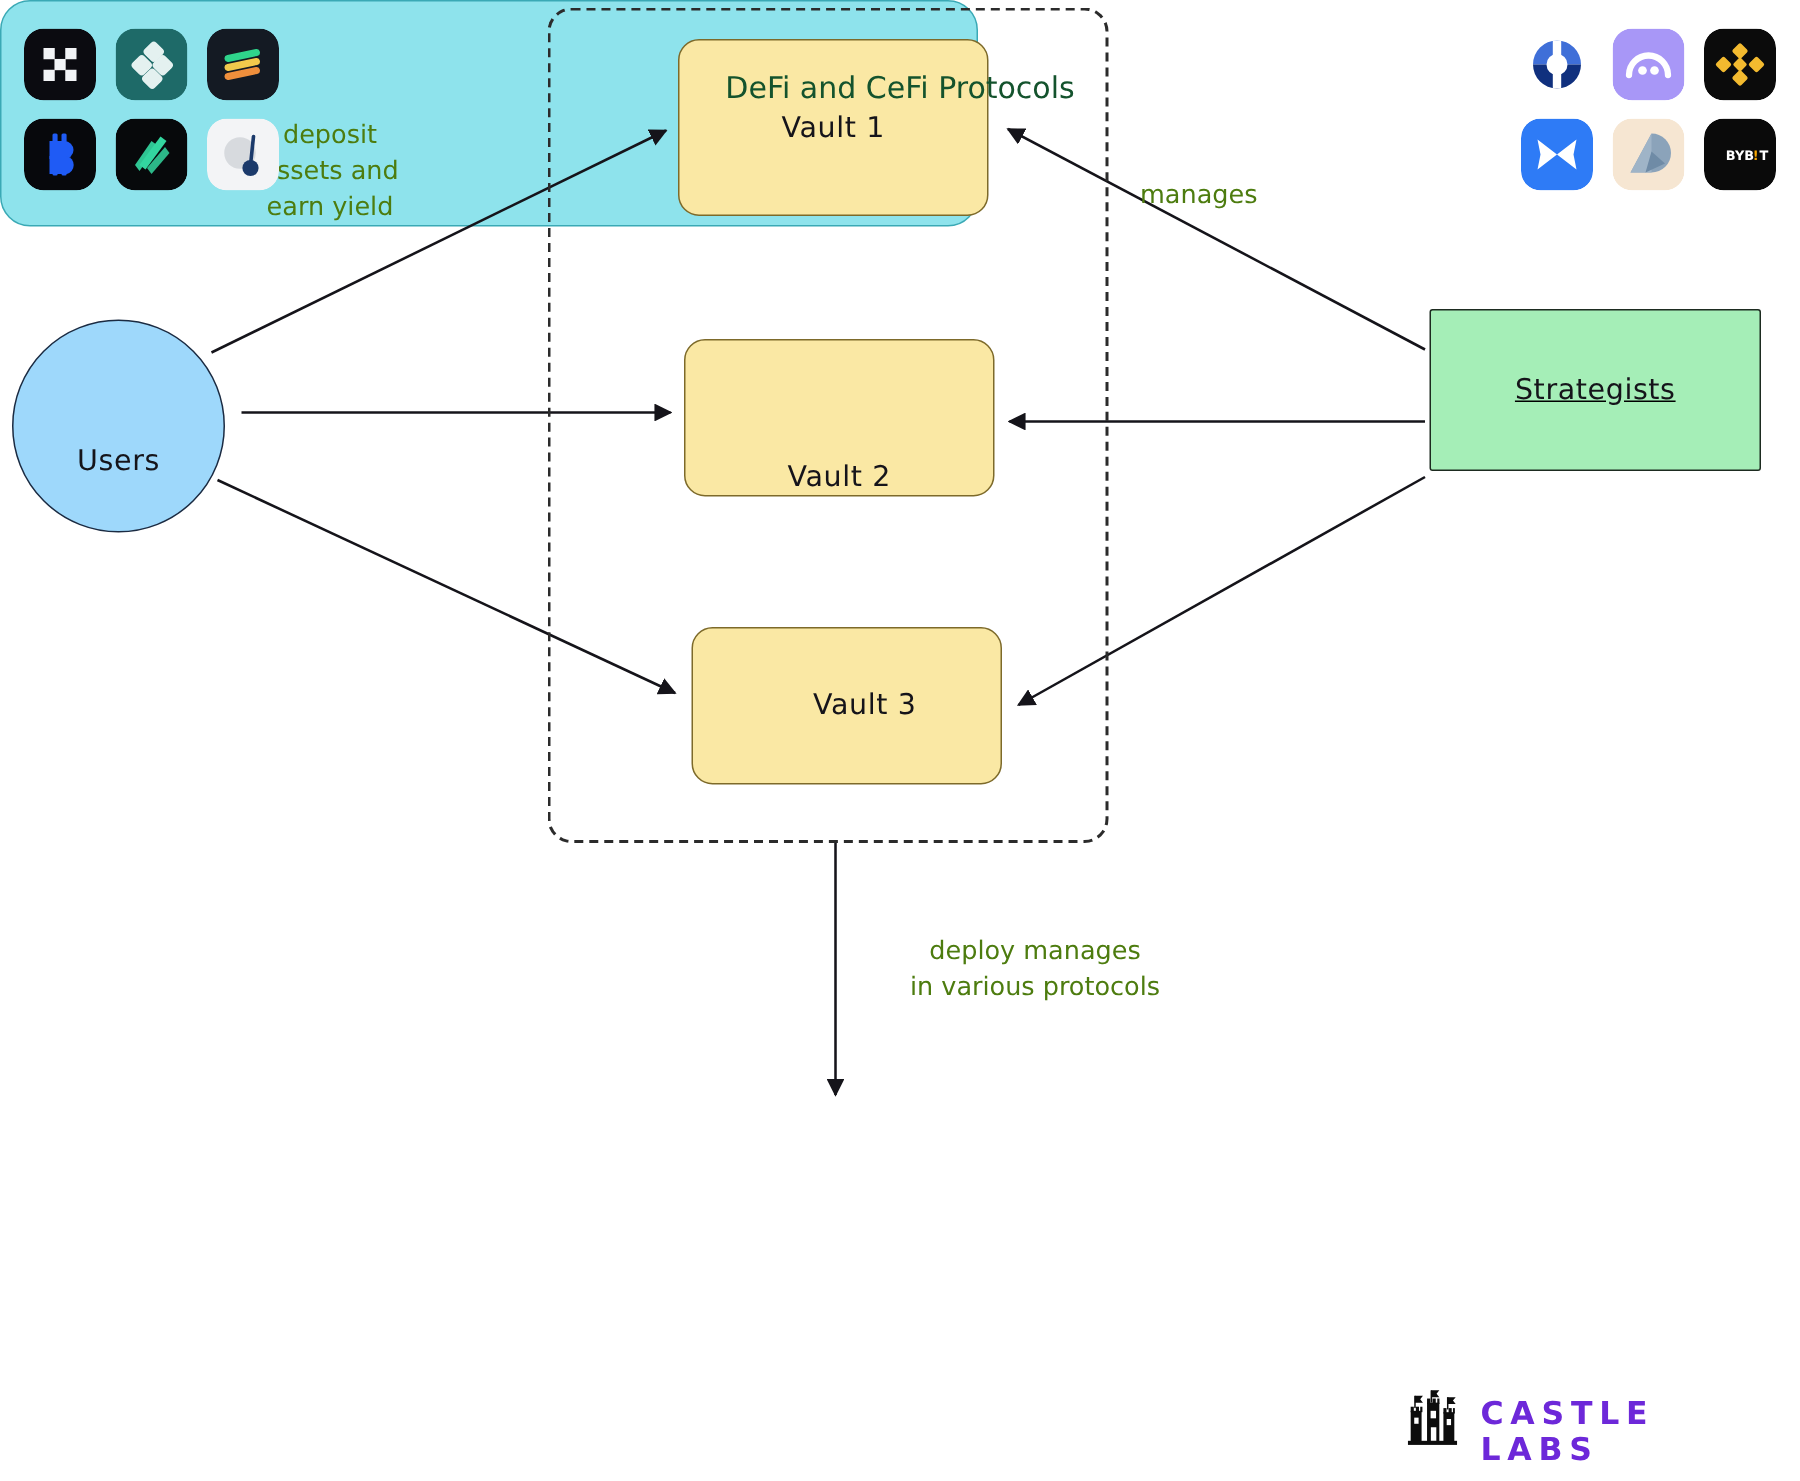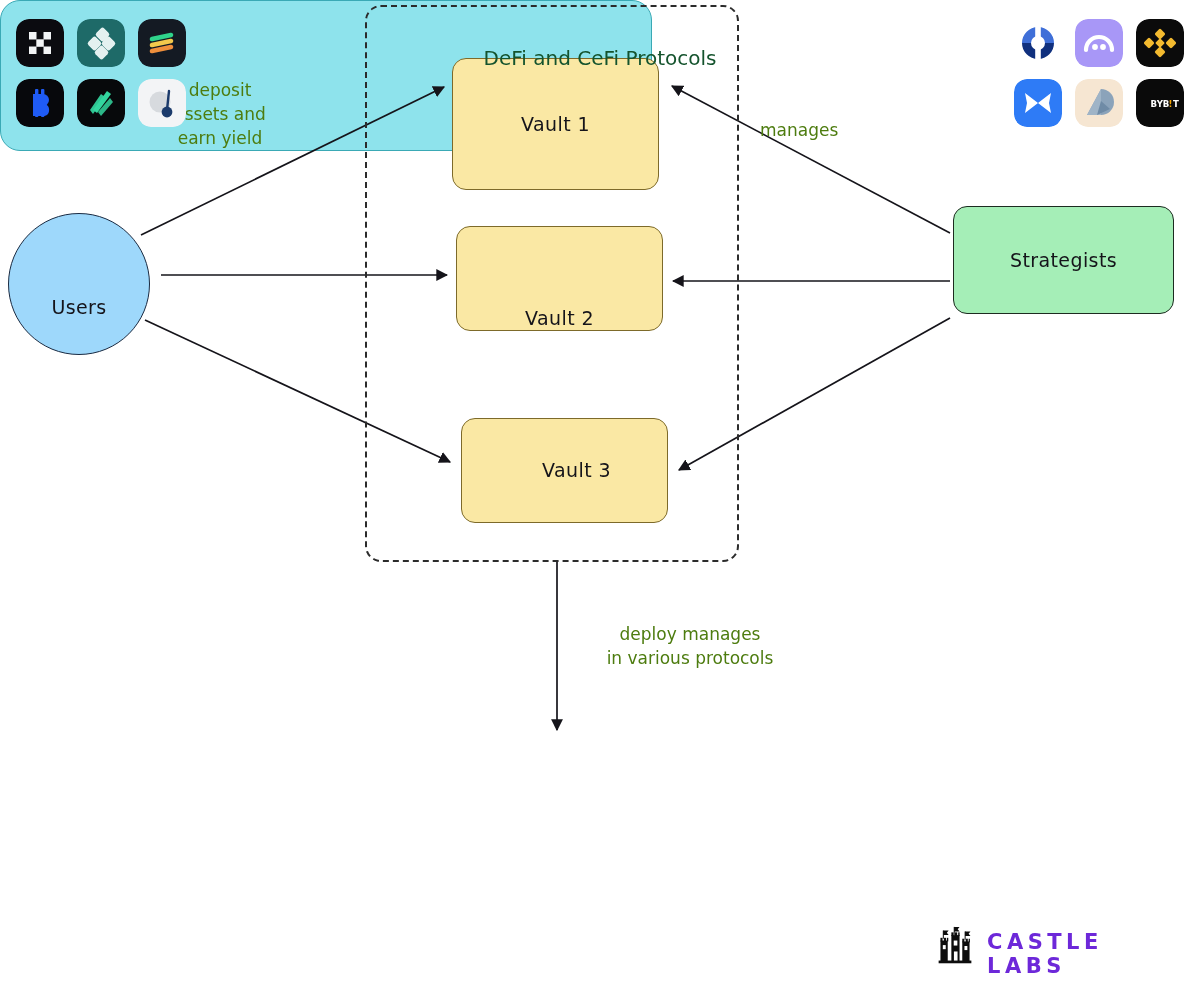--- a/index.html
+++ b/index.html
@@ -59,31 +59,32 @@
     background: transparent;
   }
 
   
   .vault {
     background: #fae8a4;
     border: 1.6px solid #7d6a2a;
     border-radius: 14px;
   }
   .vault .node-label { font-size: 19px; }
-  #vault-1 { left: 452px; top: 58px;  width: 207px; height: 132px; }
+  #vault-1 { left: 452px; top: 26px;  width: 207px; height: 118px; }
   #vault-2 { left: 456px; top: 226px; width: 207px; height: 105px; align-items: flex-end; }
   #vault-3 { left: 461px; top: 418px; width: 207px; height: 105px; padding-left: 24px; }
 
   
   #strategists-node {
     left: 953px; top: 206px;
     width: 221px; height: 108px;
     background: #a5eeb7;
     border: 1.6px solid #1d2b20;
-    border-radius: 14px;
+    border-radius: 2px;
+    text-decoration: underline;
   }
   #strategists-node .node-label { font-size: 19px; }
 
   
   #protocols-node {
     left: 251px; top: 742px;
     width: 650px; height: 149px;
     background: #8ee3ec;
     border: 1.4px solid #3aa9b5;
     border-radius: 20px;

